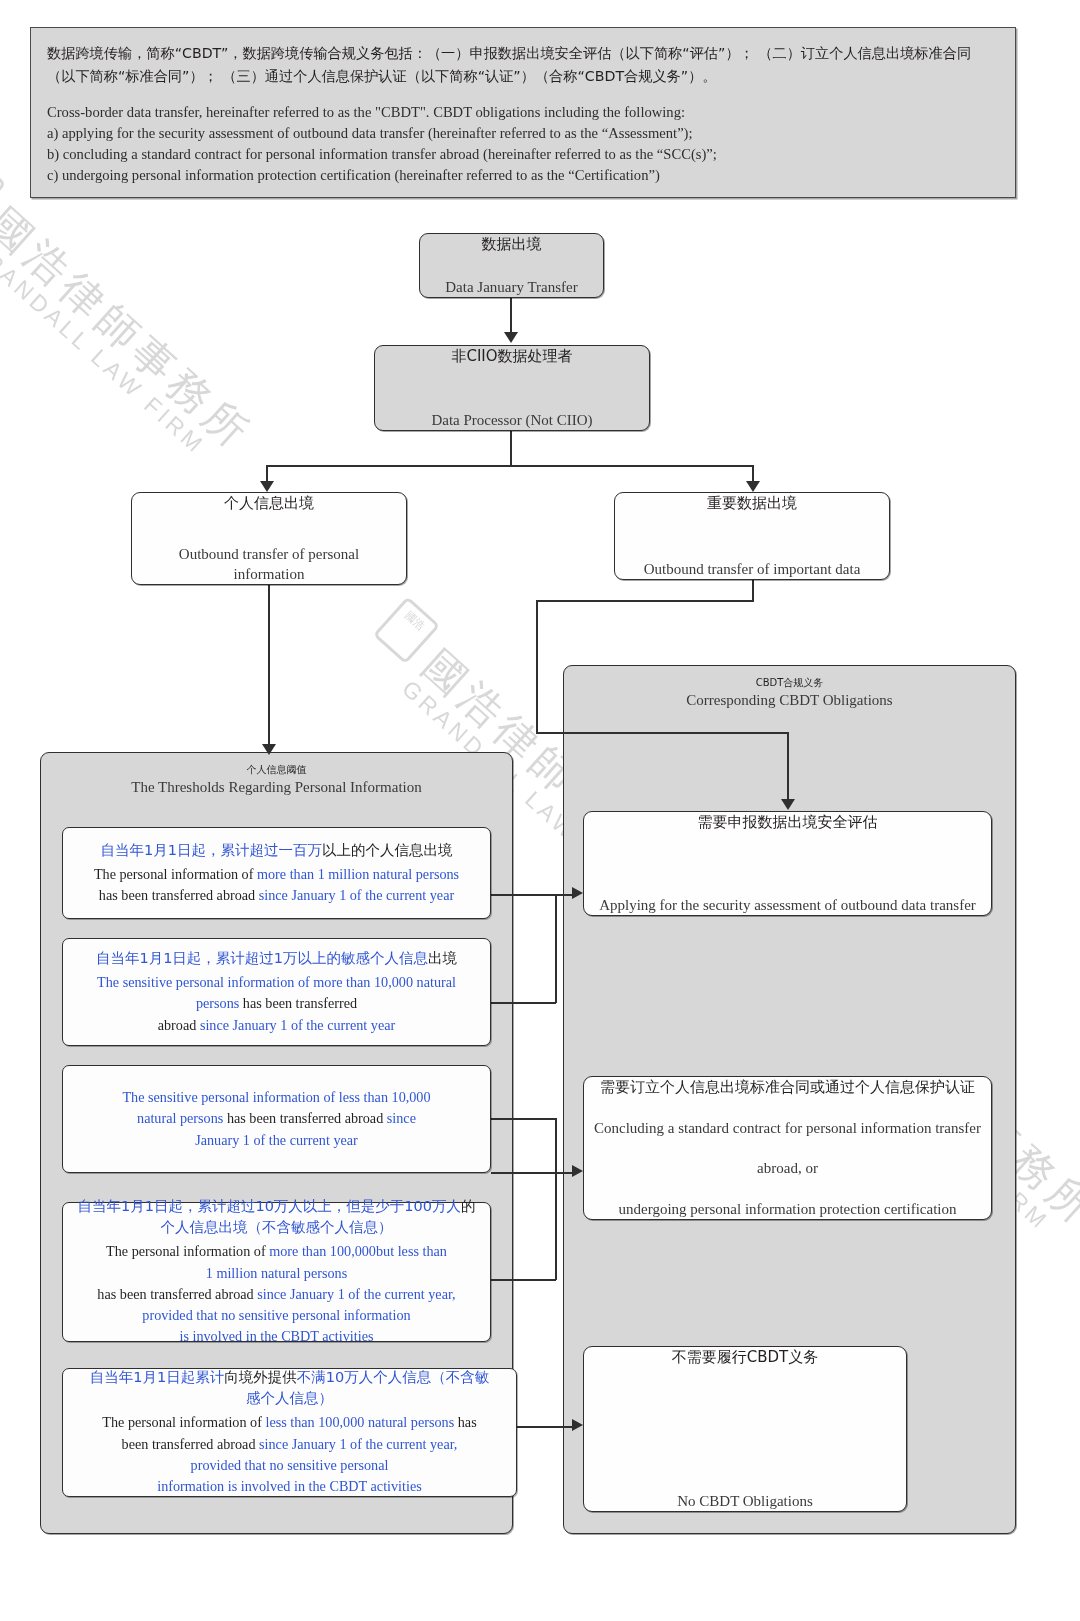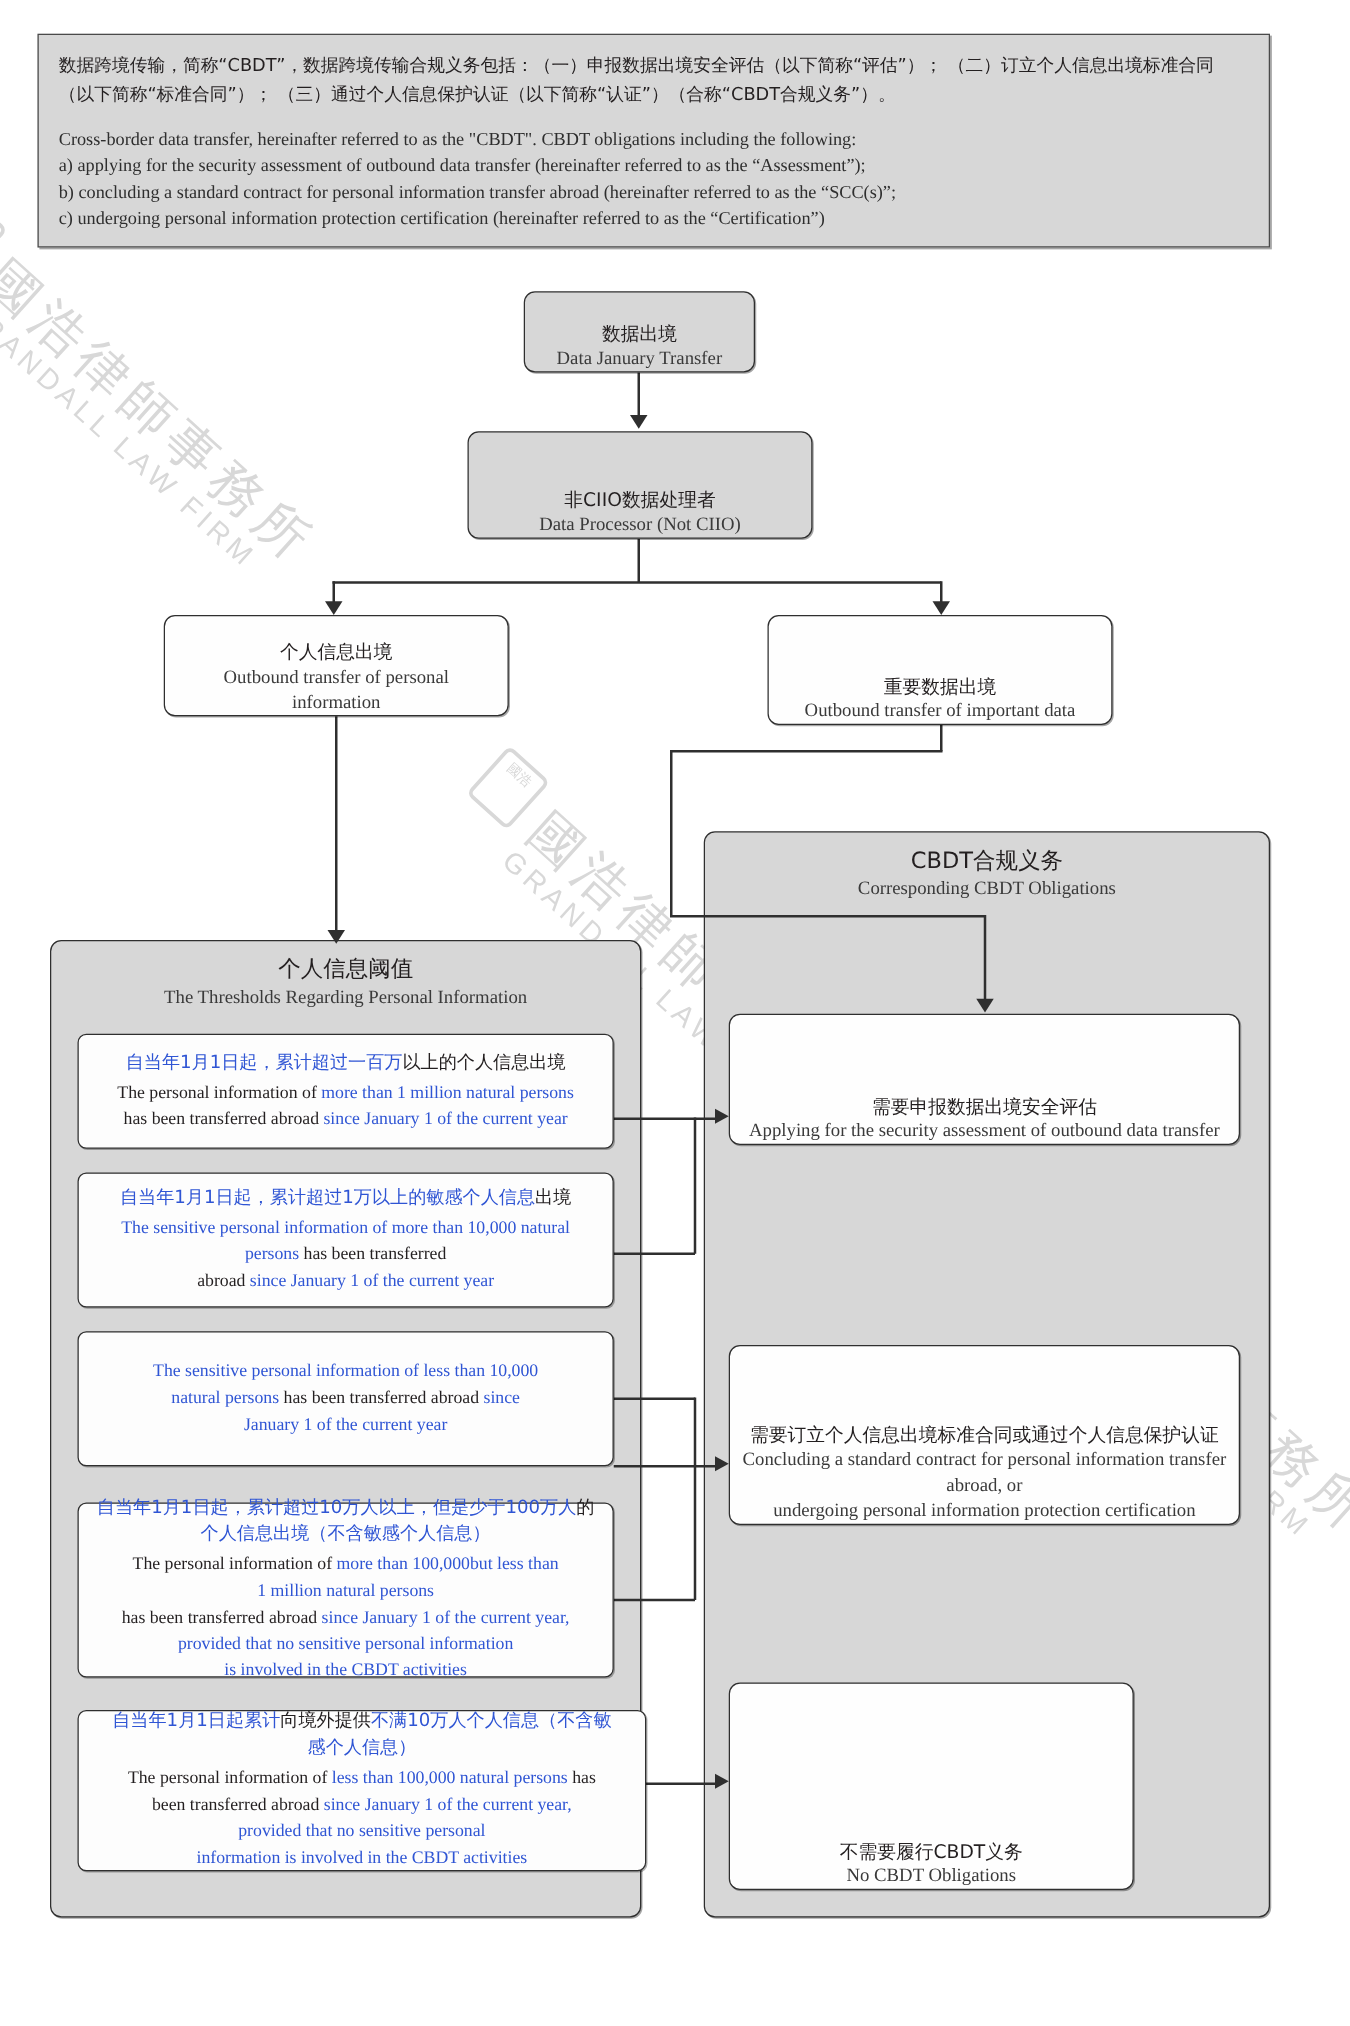--- a/index.html
+++ b/index.html
@@ -41,21 +41,21 @@
 
   
   .node{
     position:absolute;
     box-sizing:border-box;
     border:1.6px solid #2f2f2f;
     border-radius:9px;
     display:flex;
     flex-direction:column;
     align-items:center;
-    justify-content:flex-end;
+    justify-content:space-between;
     text-align:center;
     z-index:3;
     box-shadow:1px 1px 0 rgba(0,0,0,.35);
   }
   .node.grey{background:#d7d7d7;}
   .node.white{background:#fefefe;}
   .node .cn{
     font-family:"DejaVu Sans","Liberation Sans",sans-serif;
     font-size:15px;
     line-height:1.35;
@@ -77,21 +77,21 @@
     background:#d7d7d7;
     z-index:1;
     box-shadow:1px 1px 0 rgba(0,0,0,.35);
   }
   .panel-title{
     text-align:center;
     padding-top:10px;
   }
   .panel-title .cn{
     font-family:"DejaVu Sans","Liberation Sans",sans-serif;
-    font-size:18px;line-height:1.4;color:#231f20;display:block;
+    font-size:10px;line-height:1.4;color:#231f20;display:block;
   }
   .panel-title .en{
     font-family:"Liberation Serif","DejaVu Serif",serif;
     font-size:15px;line-height:1.4;color:#3a3a3a;display:block;
   }
 
   
   #note-box{
     position:absolute;
     left:30px;top:27px;width:986px;height:171px;
@@ -205,21 +205,21 @@
     <span class="en">Data Processor (Not CIIO)</span>
   </div>
 
   <div class="ln v" style="left:510px;top:431px;height:35px;"></div>
   <div class="ln h" style="left:266px;top:465px;width:487px;"></div>
   <div class="ln v" style="left:266px;top:465px;height:18px;"></div>
   <div class="ln v" style="left:752px;top:465px;height:18px;"></div>
   <div class="arrow-d" style="left:260px;top:481px;"></div>
   <div class="arrow-d" style="left:746px;top:481px;"></div>
 
-  <div class="node white" id="n-personal" style="left:131px;top:492px;width:276px;height:81px;">
+  <div class="node white" id="n-personal" style="left:131px;top:492px;width:276px;height:93px;">
     <span class="cn">个人信息出境</span>
     <span class="en" style="max-width:210px;">Outbound transfer of personal information</span>
   </div>
 
   <div class="node white" id="n-important" style="left:614px;top:492px;width:276px;height:88px;">
     <span class="cn">重要数据出境</span>
     <span class="en">Outbound transfer of important data</span>
   </div>
 
   <div class="ln v" style="left:268px;top:573px;height:179px;"></div>

